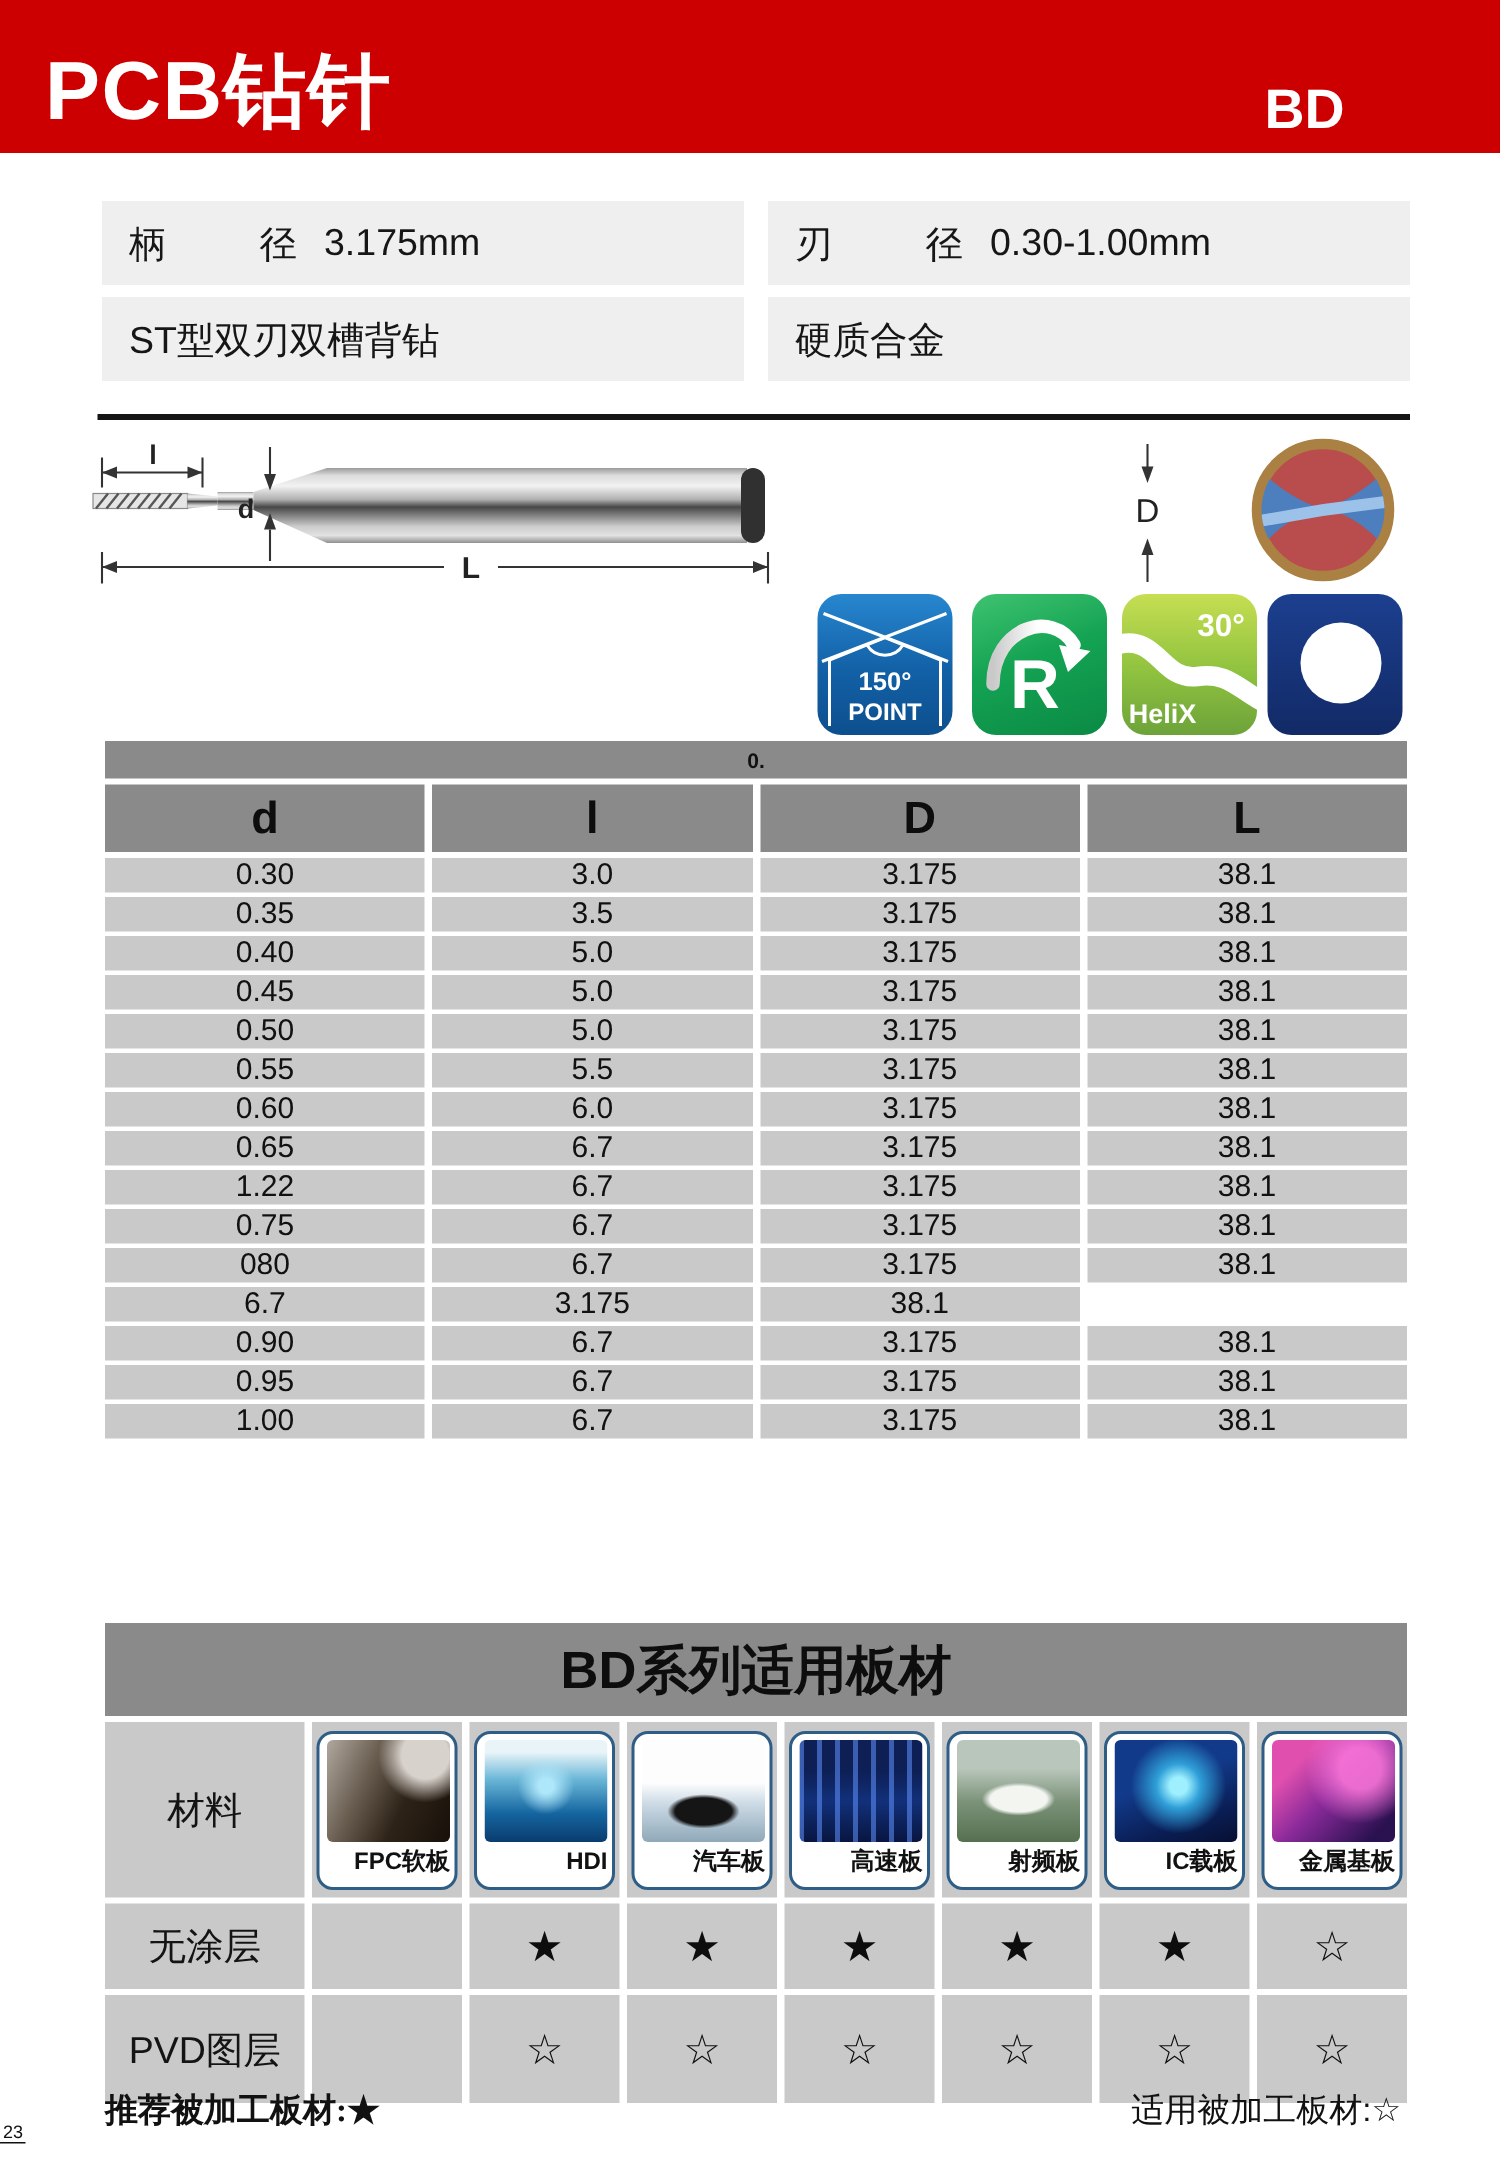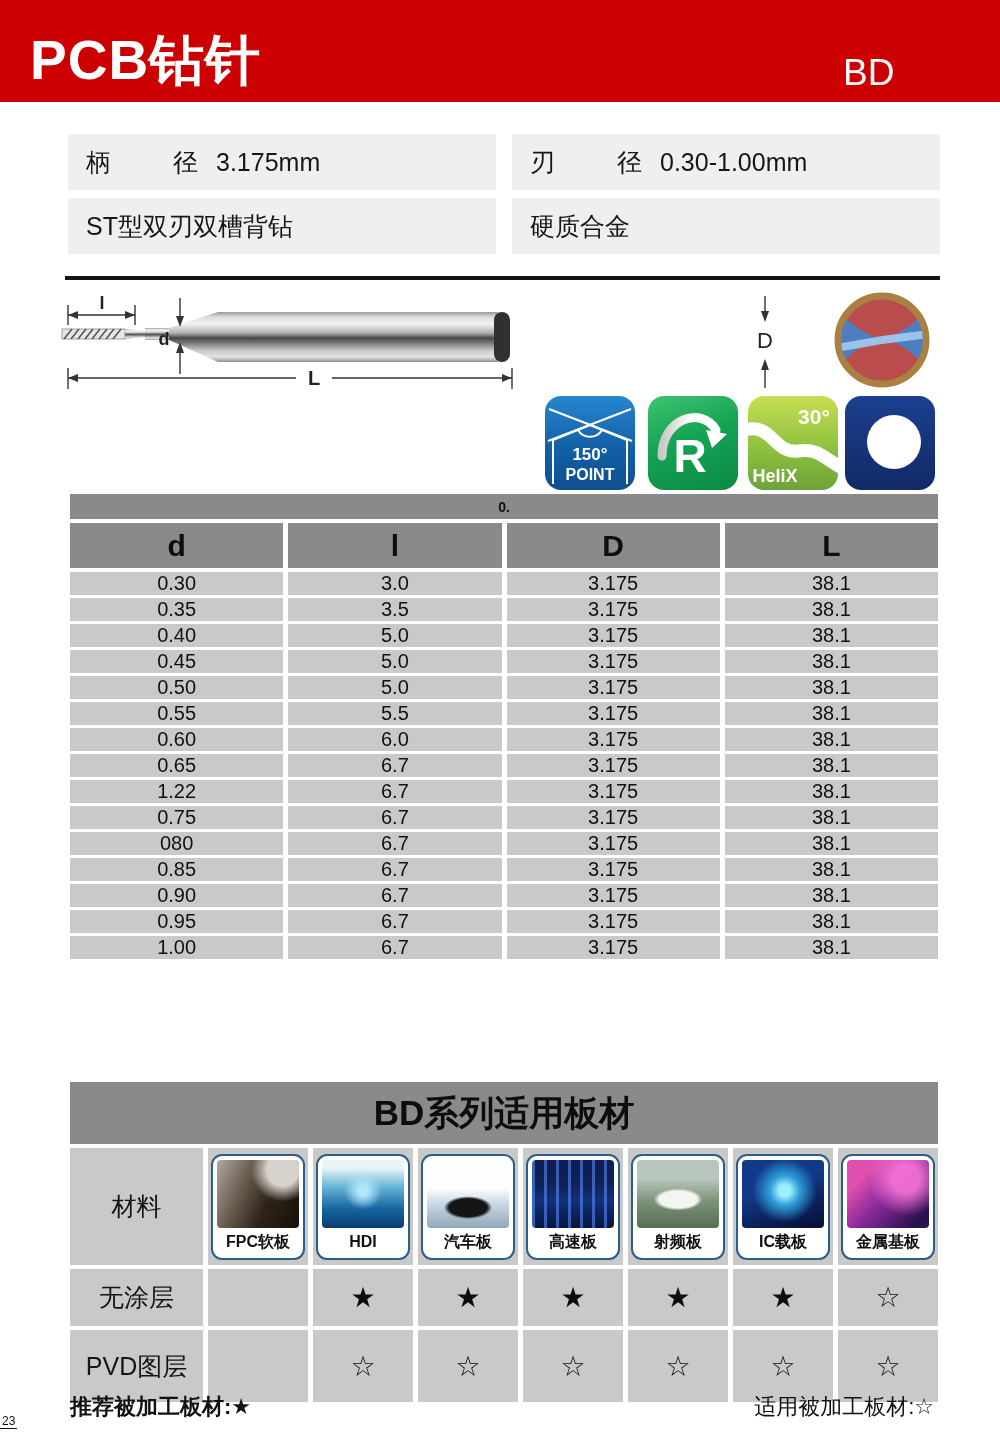--- a/index.html
+++ b/index.html
@@ -2,21 +2,21 @@
 <html><head>
 <meta charset="utf-8">
 <style>
   * { margin:0; padding:0; box-sizing:border-box; }
   body { background:#ffffff; font-family:"Liberation Sans","DejaVu Sans",sans-serif; }
   .page { position:relative; width:1000px; height:1444px; background:#fff; overflow:hidden; }
 
   
   .red-bar { position:absolute; left:0; top:0; width:1000px; height:102px; background:#cc0000;padding-left:18px; }
   .page-title { position:absolute; left:30px; top:24px; font-size:55px; font-weight:800; color:#fff; letter-spacing:1px; }
-  .model-code { position:absolute; left:843px; top:52px; font-size:37px; font-weight:400; color:#fff; }
+  .model-code { position:absolute; left:843px; top:52px; font-size:37px; font-weight:700; color:#fff; }
 
   
   .spec-cell { position:absolute; height:56px; background:#efefef; display:flex; align-items:center; font-size:25px; color:#161616; padding-left:18px; }
   .sc1 { left:68px; top:134px; width:428px; }
   .sc2 { left:512px; top:134px; width:428px; }
   .sc3 { left:68px; top:198px; width:428px; }
   .sc4 { left:512px; top:198px; width:428px; }
   .k2 { margin-left:62px; }
   .val { margin-left:18px; }
 
@@ -45,34 +45,34 @@
 
   
   .section-bar { position:absolute; left:70px; top:1082px; width:868px; height:62px; background:#8a8a8a; display:flex; align-items:center; justify-content:center; font-size:35px; font-weight:bold; color:#0d0d0d; }
   .app-row { position:absolute; left:70px; width:868px; display:grid; grid-template-columns:133px repeat(7,1fr); gap:0 5px; }
   .mat-row { top:1148px; height:117px; }
   .rating-row-0 { top:1269px; height:57px; }
   .rating-row-1 { top:1330px; height:72px; }
   .app-label { background:#c9c9c9; display:flex; align-items:center; justify-content:center; font-size:25px; color:#141414; }
   .mat-cell { background:#c9c9c9; display:flex; align-items:center; justify-content:center; }
   .star-cell { background:#c9c9c9; display:flex; align-items:center; justify-content:center; font-size:28px; color:#0d0d0d; }
-  .mat-card { width:94px; height:106px; background:#fff; border:2px solid #2e5d86; border-radius:11px; padding:4px 3px 2px 3px; display:flex; flex-direction:column; align-items:center; }
+  .mat-card { width:94px; height:106px; background:#fff; border:2px solid #2e5d86; border-radius:11px; padding:4px 3px 2px 3px; display:flex; flex-direction:column; align-items:flex-end; }
   .mat-img { width:82px; height:70px; border-radius:4px; }
   .mat-label { font-size:16px; font-weight:bold; color:#111; line-height:28px; white-space:nowrap; }
 
   .img-fpc-flex-board { background:radial-gradient(circle at 80% 15%, #d8d2cc 0 18%, rgba(0,0,0,0) 36%), linear-gradient(115deg,#b0a89f 0%,#6b5f52 32%,#2e2318 62%,#171009 100%); }
   .img-hdi-board { background:radial-gradient(circle at 50% 45%, #aee6fa 0 9%, rgba(0,0,0,0) 34%), linear-gradient(180deg,#e8f4f8 0 12%,#6cb8d8 38%,#1565a0 72%,#0a3c6e 100%); }
   .img-automotive-board { background:radial-gradient(ellipse 42% 24% at 50% 70%, #151515 0 55%, rgba(0,0,0,0) 70%), linear-gradient(180deg,#fdfdfd 0 42%,#cddbe6 62%,#8fa8b8 100%); }
   .img-high-speed-board { background:repeating-linear-gradient(90deg, rgba(96,146,255,0.55) 0 3px, rgba(0,0,0,0) 3px 12px), linear-gradient(180deg,#0d1f55 0 30%,#12307a 60%,#081540 100%); }
   .img-rf-board { background:radial-gradient(ellipse 48% 26% at 50% 58%, #f2f5f0 0 48%, rgba(0,0,0,0) 62%), linear-gradient(180deg,#b9c6bb 0 28%,#7c937a 60%,#55704f 100%); }
   .img-ic-substrate-board { background:radial-gradient(circle at 52% 45%, #9ff0ff 0 10%, #2f9fd8 26%, rgba(0,0,0,0) 56%), linear-gradient(160deg,#123a8a 0 40%,#0a1e55 75%,#060f30 100%); }
   .img-metal-base-board { background:radial-gradient(circle at 72% 28%, rgba(255,120,220,0.85) 0 18%, rgba(0,0,0,0) 48%), linear-gradient(135deg,#e04fae 0 22%,#8a2a9a 50%,#2a1150 88%); }
 
   
-  .footer-left { position:absolute; left:70px; top:1392px; font-size:22px; font-weight:bold; color:#111; }
+  .footer-left { position:absolute; left:70px; top:1392px; font-size:22px; font-weight:bold; color:#111;font-family:Liberation Serif, serif; }
   .footer-right { position:absolute; right:66px; top:1392px; font-size:22px; font-weight:normal; color:#111; }
   .page-num { position:absolute; left:0; top:1414px; width:1000px; text-align:left; font-size:12px; color:#111; }
   .page-num span { border-bottom:1.5px solid #111; padding:0 2px; }
 </style>
 </head>
 <body>
 
 <div class="page">
 
   <div class="red-bar">
@@ -296,21 +296,20 @@
         <div class="tcell">3.175</div>
         <div class="tcell">38.1</div>
       </div>
       <div class="trow">
         <div class="tcell">080</div>
         <div class="tcell">6.7</div>
         <div class="tcell">3.175</div>
         <div class="tcell">38.1</div>
       </div>
       <div class="trow">
-        <div class="tcell">0.85</div>
         <div class="tcell">6.7</div>
         <div class="tcell">3.175</div>
         <div class="tcell">38.1</div>
       </div>
       <div class="trow">
         <div class="tcell">0.90</div>
         <div class="tcell">6.7</div>
         <div class="tcell">3.175</div>
         <div class="tcell">38.1</div>
       </div>

